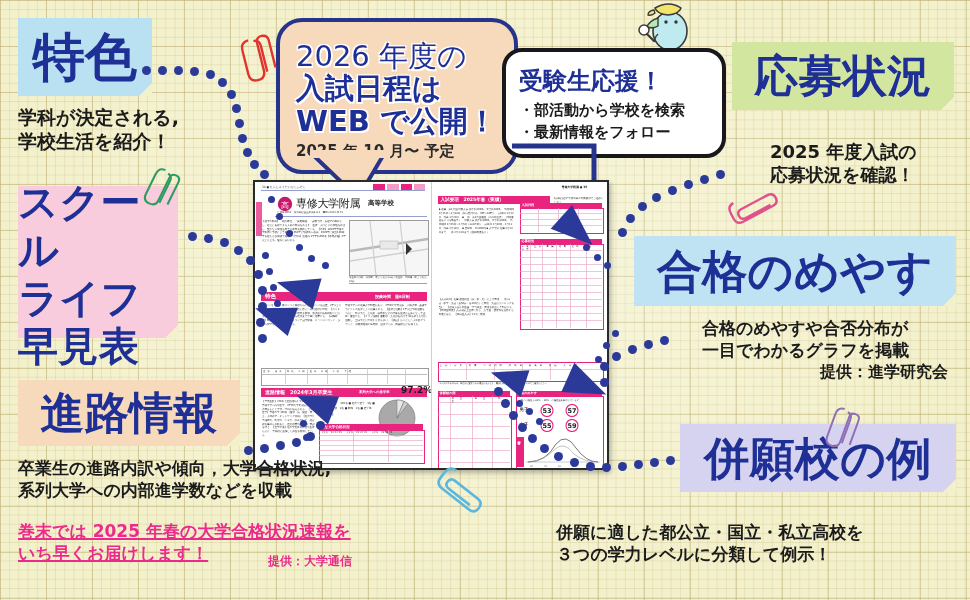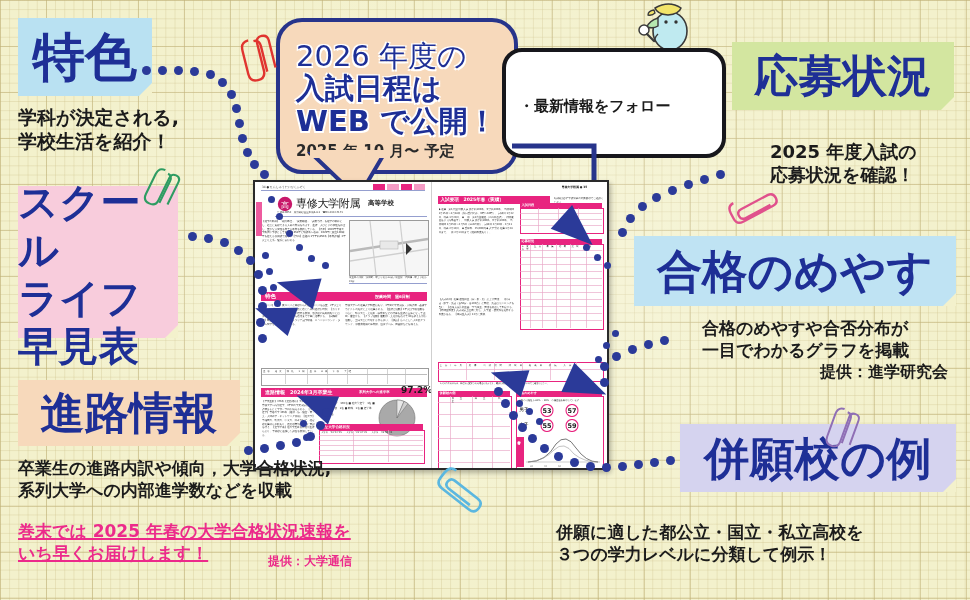--- a/index.html
+++ b/index.html
@@ -124,20 +124,22 @@
   </div>
 </div>
 
 <svg class="bubtail" style="left:300px;top:150px;" width="120" height="55">
   <path d="M12 4 L84 4 L58 48 Z" fill="#f7d9bb" stroke="#27348b" stroke-width="4"></path>
   <rect x="10" y="0" width="80" height="8" fill="#f7d9bb"></rect>
 </svg>
 
 <div class="bubble bub-white" style="left:502px;top:48px;width:216px;height:102px;">
   <div style="padding:6px 0 0 13px;">
+    <div class="t" style="font-size:24px;font-weight:700;color:#1e2f96;line-height:1.15;">受験生応援！</div>
+    <div class="t" style="font-size:15px;font-weight:600;color:#1b1b1b;line-height:1.5;margin-top:3px;">・部活動から学校を検索</div>
     <div class="t" style="font-size:15px;font-weight:600;color:#1b1b1b;line-height:1.5;">・最新情報をフォロー</div>
   </div>
 </div>
 <svg class="bubtail" style="left:498px;top:140px;" width="130" height="120">
   <path d="M14 6 L96 6 L96 40 Q96 78 62 98 L40 112" fill="none" stroke="#27348b" stroke-width="5"></path>
   <path d="M14 6 L96 6" stroke="#fff" stroke-width="0"></path>
 </svg>
 
 <div id="book">
 

